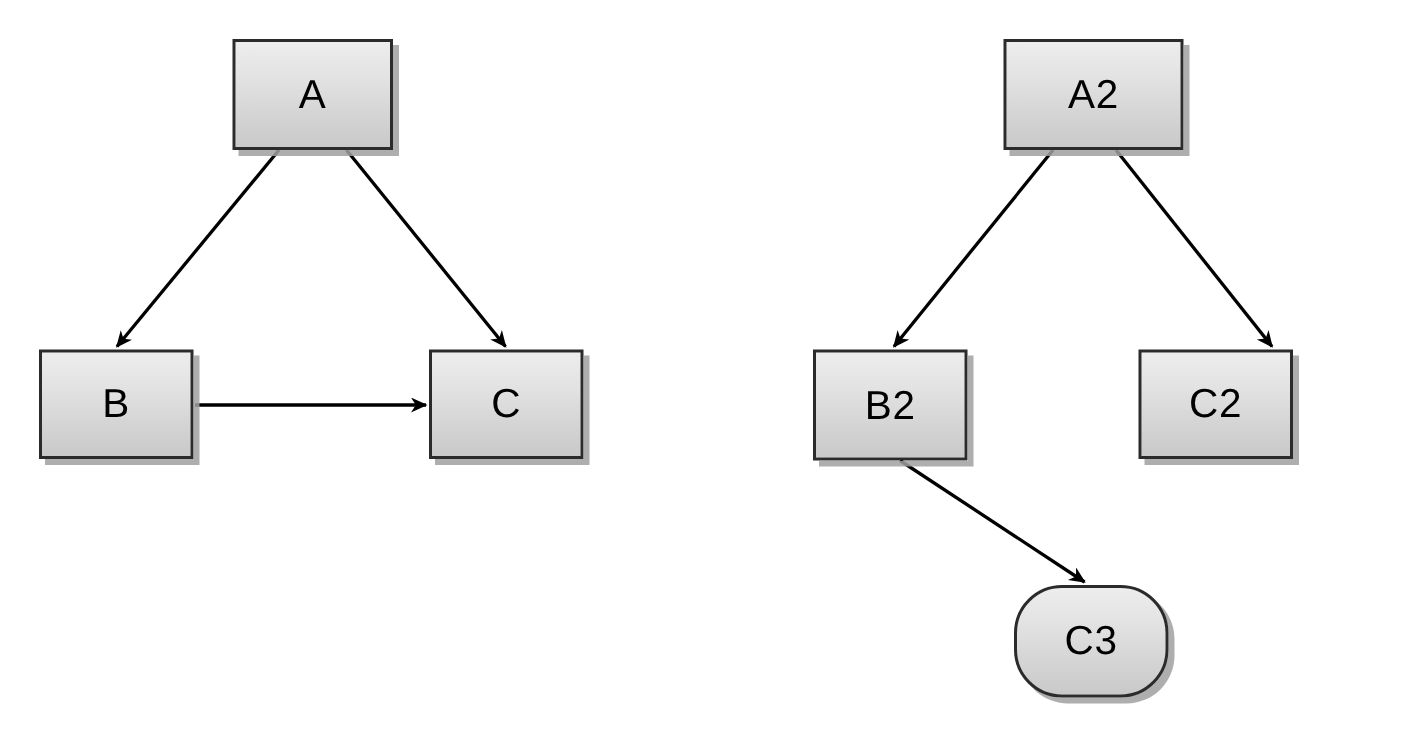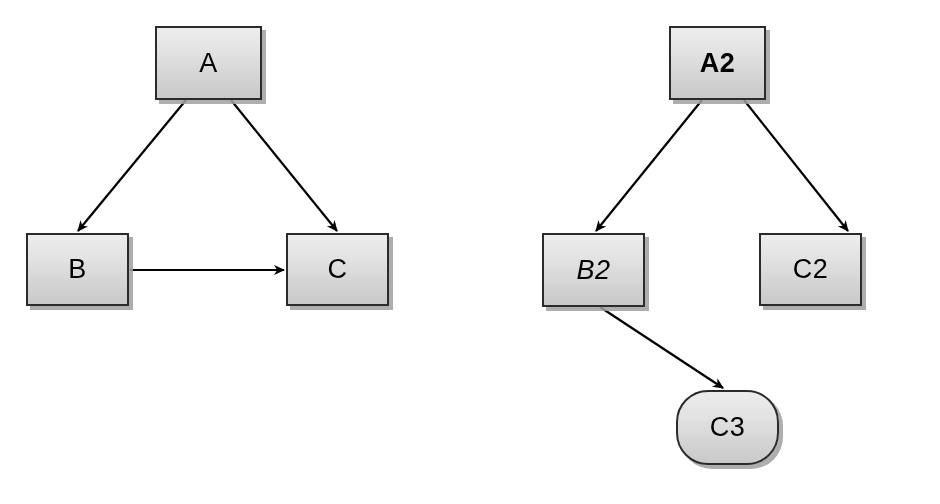--- a/index.html
+++ b/index.html
@@ -66,24 +66,24 @@
   <div id="nodes-group">
       <div class="node" style="left: 155px; top: 26px; width: 107px; height: 74px;">
         <span class="node-label">A</span>
       </div>
       <div class="node" style="left: 26px; top: 233px; width: 103px; height: 73px;">
         <span class="node-label">B</span>
       </div>
       <div class="node" style="left: 286px; top: 233px; width: 103px; height: 73px;">
         <span class="node-label">C</span>
       </div>
-      <div class="node" style="left: 669px; top: 26px; width: 97px; height: 74px; font-weight: bold;">
+      <div class="node" style="left: 669px; top: 26px; width: 120px; height: 74px;">
         <span class="node-label">A2</span>
       </div>
-      <div class="node" style="left: 542px; top: 233px; width: 103px; height: 74px; font-style: italic;">
+      <div class="node" style="left: 542px; top: 233px; width: 103px; height: 74px;">
         <span class="node-label">B2</span>
       </div>
       <div class="node" style="left: 759px; top: 233px; width: 103px; height: 73px;">
         <span class="node-label">C2</span>
       </div>
       <div class="node" style="left: 676px; top: 390px; width: 103px; height: 75px; border-radius: 32px;">
         <span class="node-label">C3</span>
       </div>
     </div>
 

